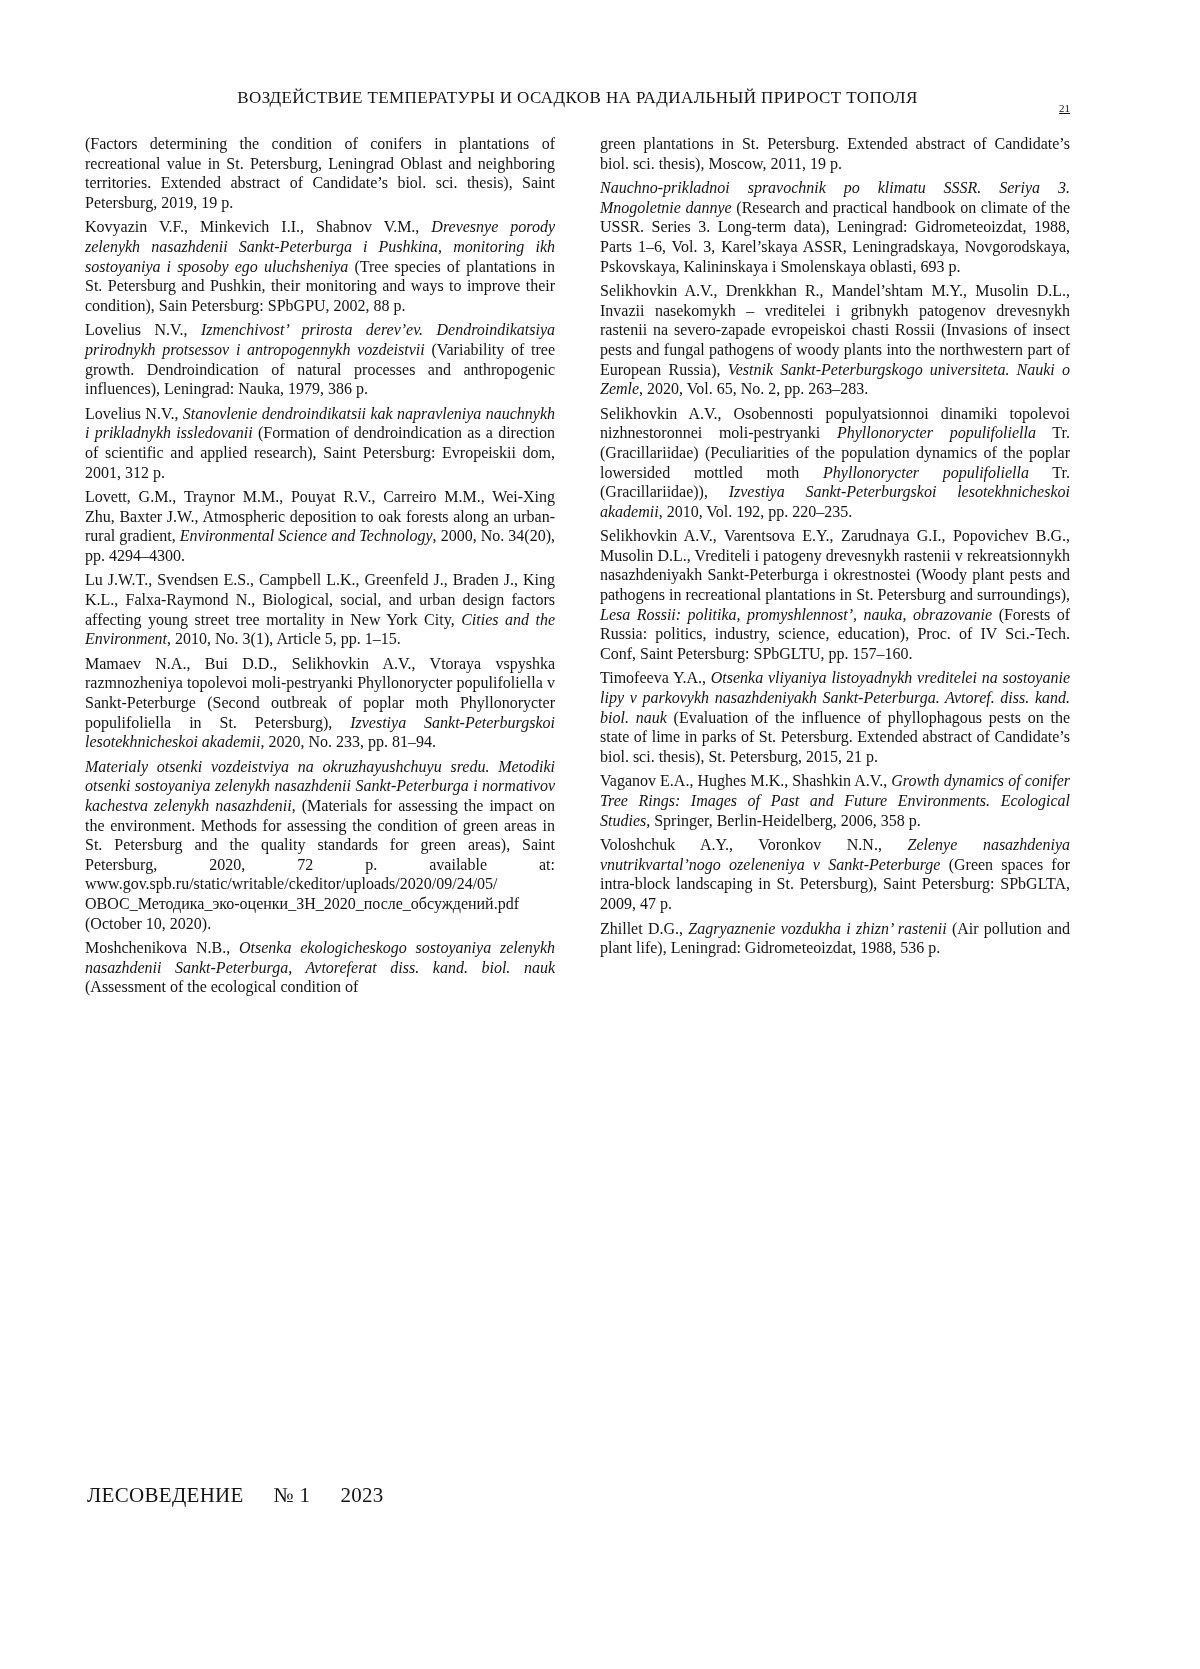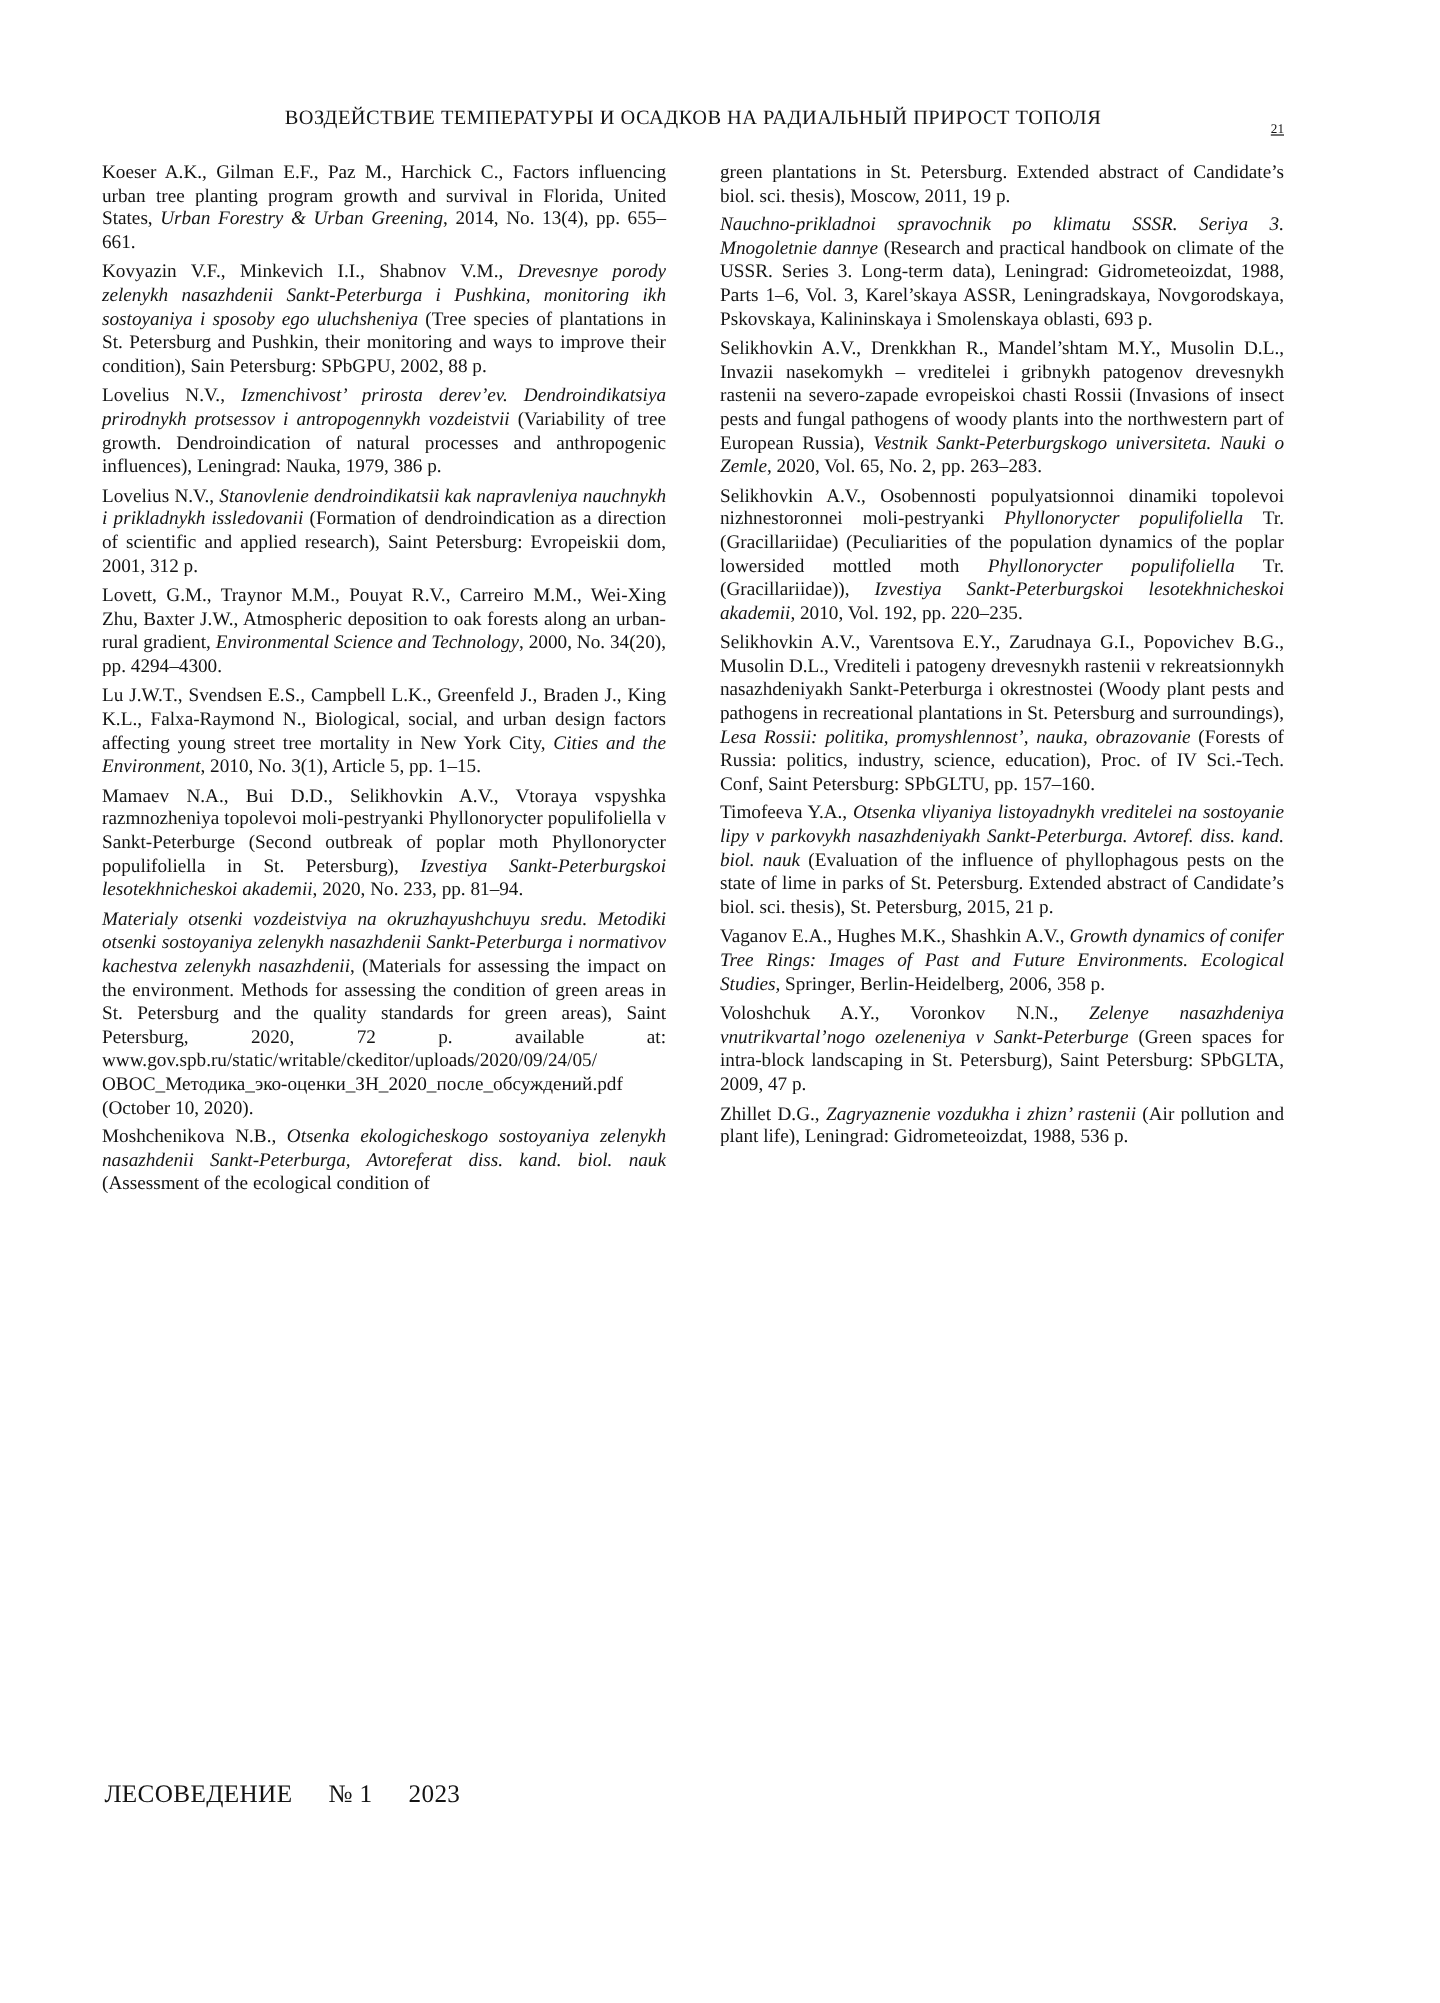--- a/index.html
+++ b/index.html
@@ -65,21 +65,21 @@
 
 <div class="page">
 
   <div class="header">
     <span class="running-title">ВОЗДЕЙСТВИЕ ТЕМПЕРАТУРЫ И ОСАДКОВ НА РАДИАЛЬНЫЙ ПРИРОСТ ТОПОЛЯ</span>
     <span class="page-number">21</span>
   </div>
 
   <div class="columns">
     <div class="col" id="col-left">
-        <p class="ref"><span>Koeser A.K., Gilman E.F., Paz M., Harchick C., Factors influencing urban tree planting program growth and survival in Florida, United States, </span><span class="it">Urban Forestry &amp; Urban Greening</span><span>, 2014, No. 13(4), pp. 655–661.</span></p>
+        <p class="ref"><span>(Factors determining the condition of conifers in plantations of recreational value in St. Petersburg, Leningrad Oblast and neighboring territories. Extended abstract of Candidate’s biol. sci. thesis), Saint Petersburg, 2019, 19 p.</span></p>
         <p class="ref"><span>Kovyazin V.F., Minkevich I.I., Shabnov V.M., </span><span class="it">Drevesnye porody zelenykh nasazhdenii Sankt-Peterburga i Pushkina, monitoring ikh sostoyaniya i sposoby ego uluchsheniya</span><span> (Tree species of plantations in St. Petersburg and Pushkin, their monitoring and ways to improve their condition), Sain Petersburg: SPbGPU, 2002, 88 p.</span></p>
         <p class="ref"><span>Lovelius N.V., </span><span class="it">Izmenchivost’ prirosta derev’ev. Dendroindikatsiya prirodnykh protsessov i antropogennykh vozdeistvii</span><span> (Variability of tree growth. Dendroindication of natural processes and anthropogenic influences), Leningrad: Nauka, 1979, 386 p.</span></p>
         <p class="ref"><span>Lovelius N.V., </span><span class="it">Stanovlenie dendroindikatsii kak napravleniya nauchnykh i prikladnykh issledovanii</span><span> (Formation of dendroindication as a direction of scientific and applied research), Saint Petersburg: Evropeiskii dom, 2001, 312 p.</span></p>
         <p class="ref"><span>Lovett, G.M., Traynor M.M., Pouyat R.V., Carreiro M.M., Wei-Xing Zhu, Baxter J.W., Atmospheric deposition to oak forests along an urban-rural gradient, </span><span class="it">Environmental Science and Technology</span><span>, 2000, No. 34(20), pp. 4294–4300.</span></p>
         <p class="ref"><span>Lu J.W.T., Svendsen E.S., Campbell L.K., Greenfeld J., Braden J., King K.L., Falxa-Raymond N., Biological, social, and urban design factors affecting young street tree mortality in New York City, </span><span class="it">Cities and the Environment</span><span>, 2010, No. 3(1), Article 5, pp. 1–15.</span></p>
         <p class="ref"><span>Mamaev N.A., Bui D.D., Selikhovkin A.V., Vtoraya vspyshka razmnozheniya topolevoi moli-pestryanki Phyllonorycter populifoliella v Sankt-Peterburge (Second outbreak of poplar moth Phyllonorycter populifoliella in St. Petersburg), </span><span class="it">Izvestiya Sankt-Peterburgskoi lesotekhnicheskoi akademii</span><span>, 2020, No. 233, pp. 81–94.</span></p>
         <p class="ref"><span class="it">Materialy otsenki vozdeistviya na okruzhayushchuyu sredu. Metodiki otsenki sostoyaniya zelenykh nasazhdenii Sankt-Peterburga i normativov kachestva zelenykh nasazhdenii</span><span>, (Materials for assessing the impact on the environment. Methods for assessing the condition of green areas in St. Petersburg and the quality standards for green areas), Saint Petersburg, 2020, 72 p. available at: www.gov.spb.ru/static/writable/ckeditor/uploads/2020/09/24/05/ОВОС_Методика_эко-оценки_ЗН_2020_после_обсуждений.pdf (October 10, 2020).</span></p>
         <p class="ref"><span>Moshchenikova N.B., </span><span class="it">Otsenka ekologicheskogo sostoyaniya zelenykh nasazhdenii Sankt-Peterburga, Avtoreferat diss. kand. biol. nauk</span><span> (Assessment of the ecological condition of</span></p>
       </div>
     <div class="col" id="col-right">

